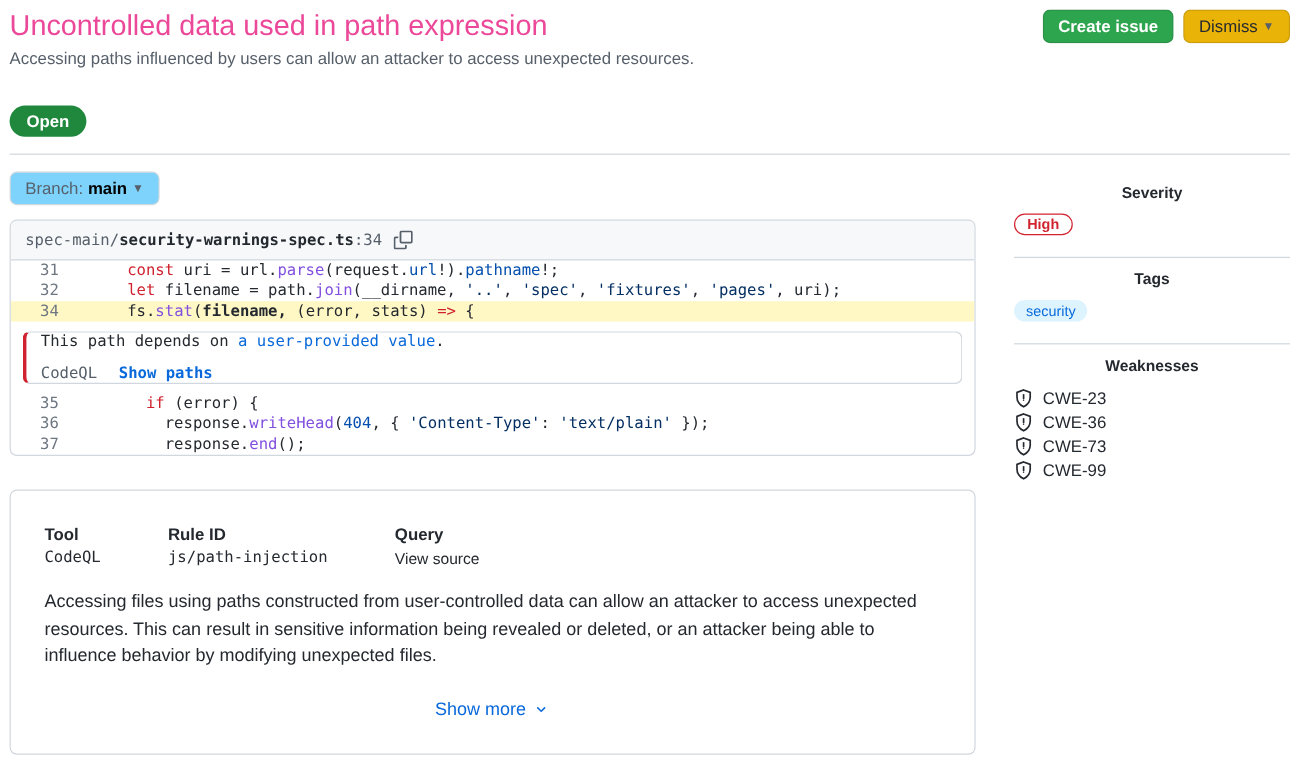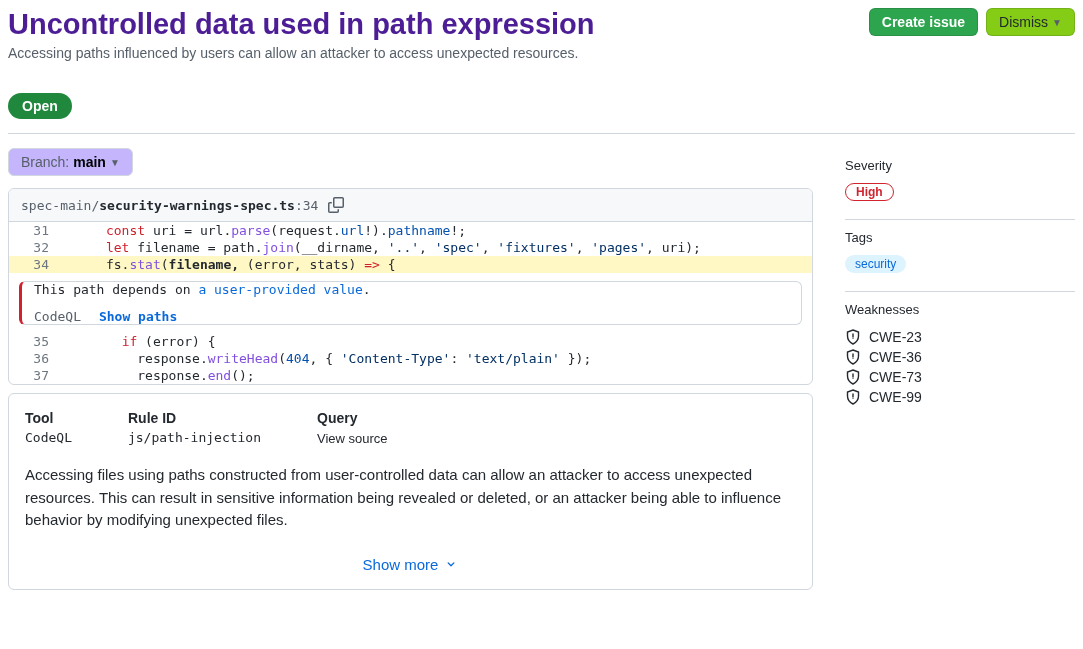--- a/index.html
+++ b/index.html
@@ -10,36 +10,36 @@
   background: #ffffff;
   padding: 8px;
   width: 1083px;
 }
 .header-row {
   display: flex;
   justify-content: space-between;
   align-items: flex-start;
   margin-bottom: 4px;
 }
-.title { font-size: 29px; font-weight: 700; color: #4c1d95; }
+.title { font-size: 24px; font-weight: 400; color: #ec4899; }
 .subtitle { font-size: 14px; color: #57606a; margin-top: 4px; }
 .header-buttons { display: flex; gap: 8px; align-items: center; }
 .btn {
   padding: 5px 12px;
   font-size: 14px;
   font-weight: 500;
   border-radius: 6px;
   border: 1px solid rgba(27,31,36,0.15);
   cursor: pointer;
   display: inline-flex;
   align-items: center;
   gap: 4px;
 }
 .btn-primary { background: #2da44e; color: #fff; font-weight: 600; border-color: rgba(27,31,36,0.15); }
-.btn-default { background: #84cc16; color: #24292f; }
+.btn-default { background: #eab308; color: #24292f; }
 .badge-open {
   display: inline-block;
   background: #1f883d;
   color: #fff;
   font-weight: 600;
   padding: 5px 14px;
   border-radius: 2em;
   margin-top: 28px;
   font-size: 14px;
 }
@@ -47,21 +47,21 @@
 .columns { display: flex; gap: 32px; }
 .main-col { flex: 1; min-width: 0; }
 .side-col { width: 230px; flex-shrink: 0; }
 .branch-btn {
   display: inline-flex;
   align-items: center;
   gap: 4px;
   padding: 5px 12px;
   border: 1px solid #d0d7de;
   border-radius: 6px;
-  background: #c4b5fd;
+  background: #7dd3fc;
   font-size: 14px;
   cursor: pointer;
 }
 .branch-label { color: #57606a; }
 .branch-name { font-weight: 600; }
 .code-box {
   border: 1px solid #d0d7de;
   border-radius: 6px;
   margin-top: 12px;
   overflow: hidden;
@@ -116,43 +116,43 @@
   font-size: 13px;
 }
 .alert-msg { color: #24292f; }
 .alert-link { color: #0969da; }
 .alert-footer { margin-top: 12px; display: flex; gap: 18px; align-items: center; }
 .alert-tool { color: #57606a; }
 .show-paths { color: #0969da; font-weight: 600; cursor: pointer; }
 .details-box {
   border: 1px solid #d0d7de;
   border-radius: 6px;
-  margin-top: 8px;
-  padding: 16px;
+  margin-top: 28px;
+  padding: 28px;
 }
 .details-meta { display: flex; gap: 56px; margin-bottom: 18px; }
 .meta-item .meta-label { font-weight: 600; font-size: 14px; margin-bottom: 4px; }
 .meta-item .meta-value { font-family: ui-monospace, SFMono-Regular, Menlo, Consolas, monospace; font-size: 13px; color: #24292f; }
 .meta-link { color: #24292f; font-size: 13px; }
 .details-text { font-size: 15px; color: #24292f; line-height: 1.5; }
 .show-more {
   display: flex;
   justify-content: center;
   align-items: center;
   gap: 6px;
   color: #0969da;
   font-weight: 400;
   padding: 10px 0 0 0;
   cursor: pointer;
   font-size: 15px;
   margin-top: 14px;
 }
 .side-section { border-bottom: 1px solid #d0d7de; padding: 10px 0 18px 0; }
 .side-section:last-child { border-bottom: none; }
-.side-heading { font-size: 13px; font-weight: 400; color: #24292f; margin-bottom: 10px; }
+.side-heading { font-size: 13px; font-weight: 700; color: #24292f; margin-bottom: 10px; text-align: center; }
 .sev-badge {
   display: inline-block;
   border: 1px solid #d1242f;
   color: #d1242f;
   padding: 1px 10px;
   border-radius: 2em;
   font-size: 12px;
   font-weight: 600;
 }
 .tag-chip {

